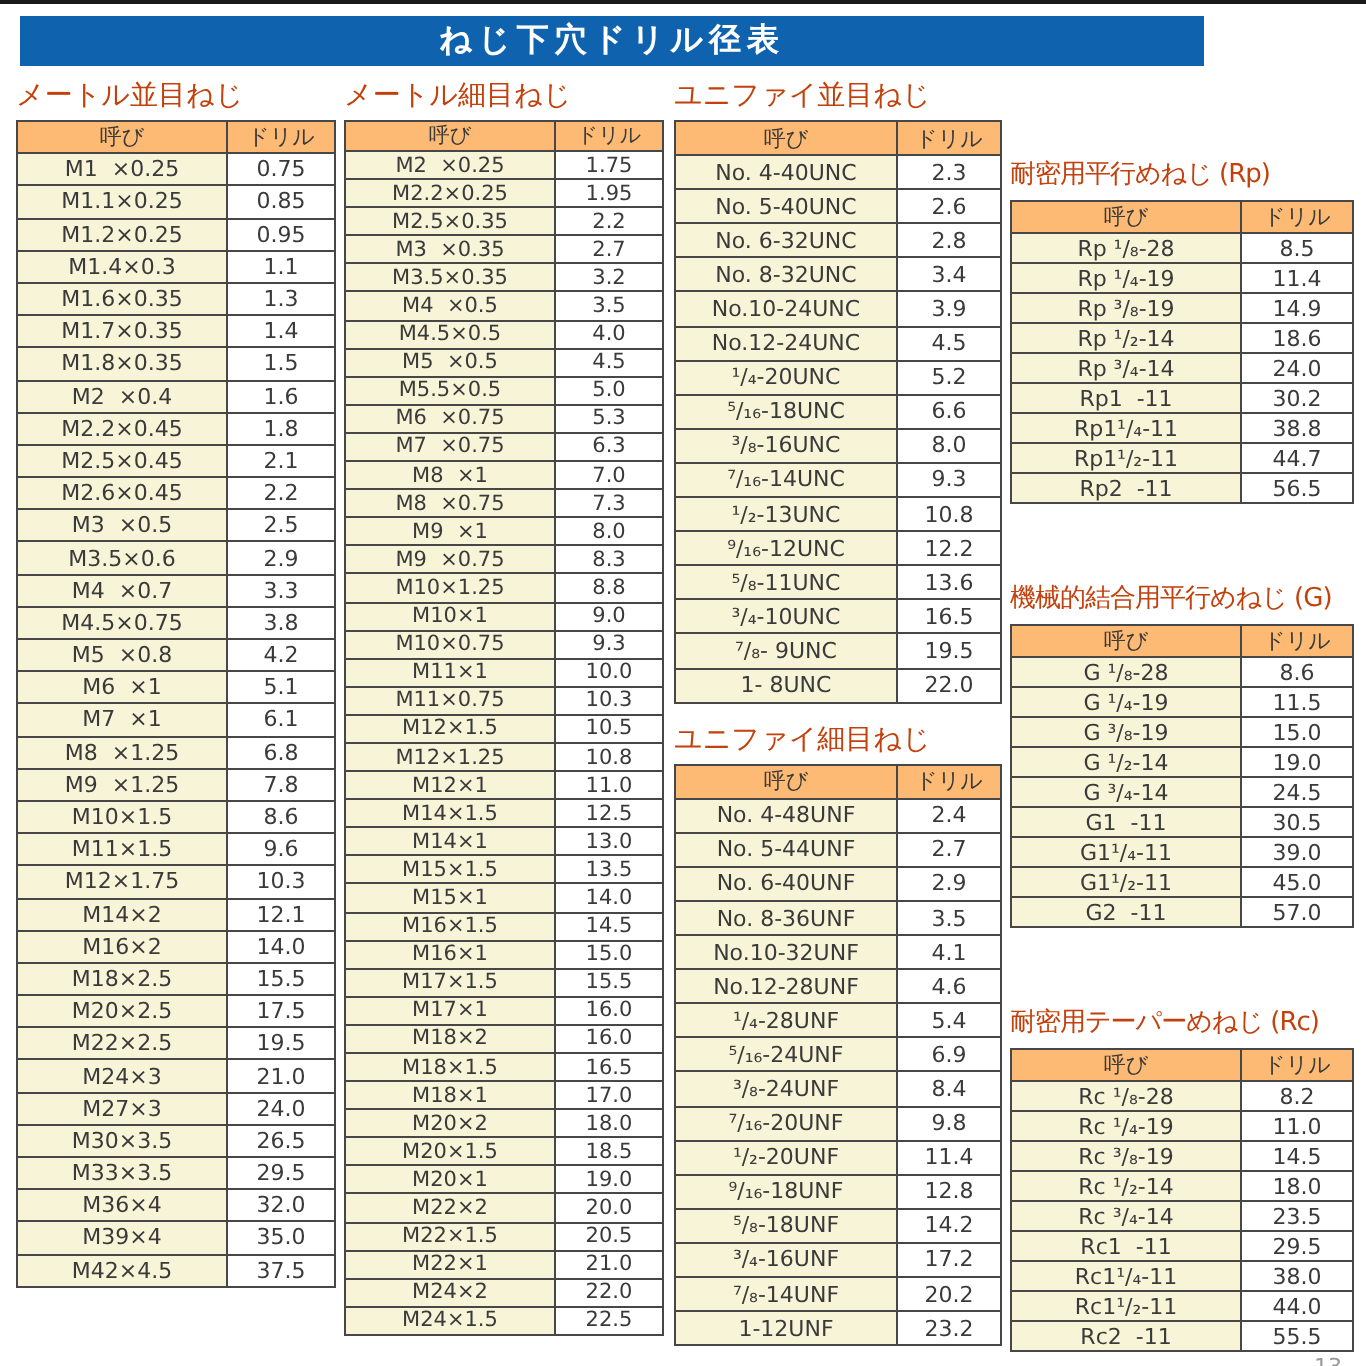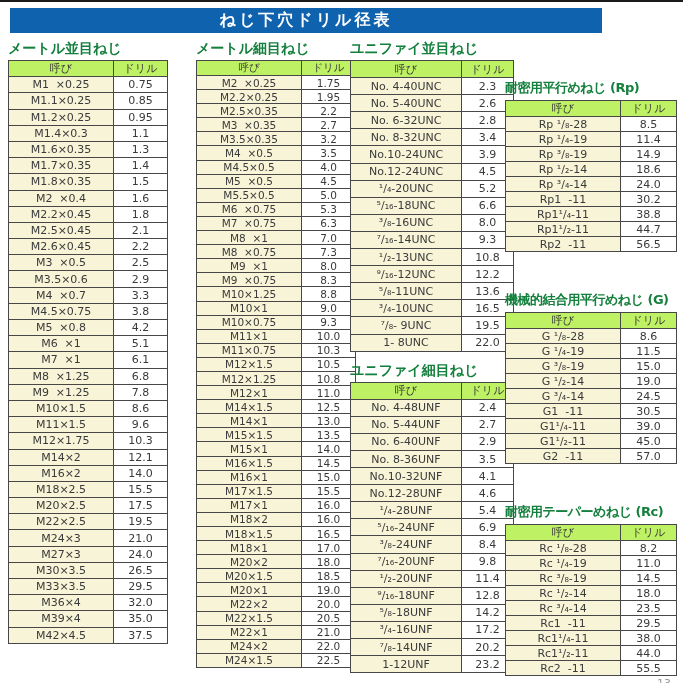--- a/index.html
+++ b/index.html
@@ -9,36 +9,36 @@
     font-family:"DejaVu Sans","Liberation Sans",sans-serif;
   }
   .topline{position:absolute;left:0;top:0;width:683px;height:2px;background:#1a1a1a;}
   .banner{
     position:absolute;left:10px;top:8px;width:592px;height:25px;
     background:#0f62ad;color:#ffffff;font-weight:bold;font-size:16px;
     letter-spacing:3px;display:flex;align-items:center;justify-content:center;
   }
   .col{position:absolute;top:40px;}
   #col1{left:8px;width:160px;}
-  #col2{left:172px;width:160px;margin-left:24px;}
-  #col3{left:350px;width:164px;}
+  #col2{left:172px;width:160px;}
+  #col3{left:337px;width:164px;}
   #col4{left:505px;width:172px;}
   .sec-title{
-    font-size:14px;font-weight:bold;color:#15803d;height:16px;line-height:16px;
+    font-size:14px;font-weight:normal;color:#c2410c;height:16px;line-height:16px;
     margin:0 0 4px 0;white-space:nowrap;
   }
   #col4 .sec-title{font-size:13px;letter-spacing:-0.5px;margin-top:40px;}
   .gap16{margin-top:16px;}
   .gap10{margin-top:10px;}
   table{border-collapse:collapse;width:100%;table-layout:fixed;border:1.5px solid #474747;}
   th,td{
     border:1px solid #474747;padding:0;text-align:center;overflow:hidden;
     white-space:pre;font-weight:normal;
   }
-  th{background:#bef264;}
+  th{background:#fdba74;}
   .name-cell{background:#f8f4d7;}
   .val-cell{background:#ffffff;}
   #col1 th,#col1 td{height:15.2px;font-size:11px;}
   #col2 th,#col2 td{height:13.1px;font-size:10.5px;}
   #col3 th,#col3 td{height:16.1px;font-size:11px;}
   #col4 th,#col4 td{height:14px;font-size:11px;}
   #col4 .sym th{height:13px;font-size:10px;}
   #col4 .sym td{height:14px;}
   #col4 .sym td:first-child{font-size:9px;letter-spacing:-0.5px;}
   .c-drill{width:54px;}

